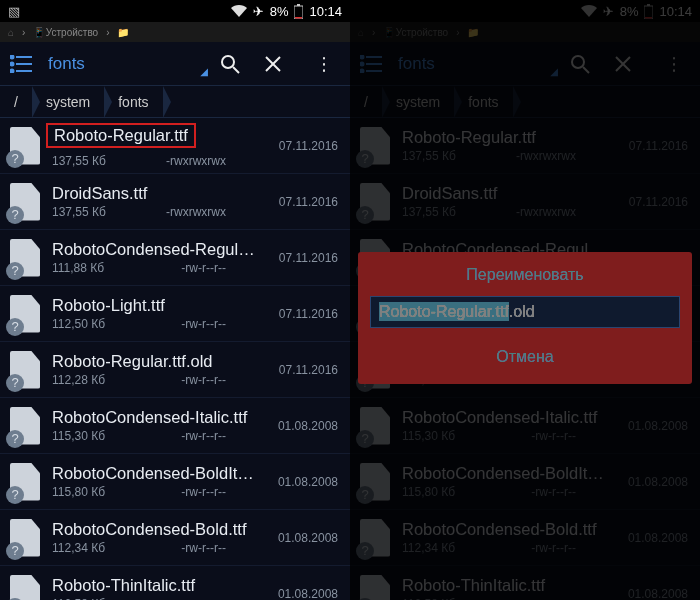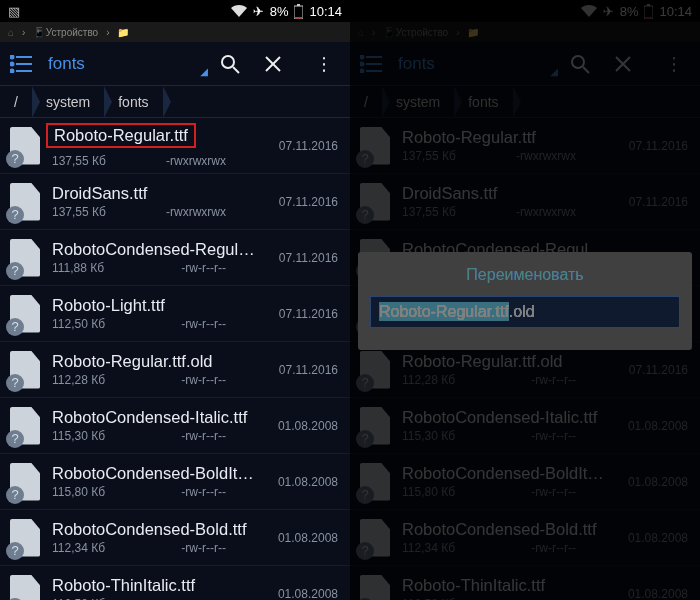--- a/index.html
+++ b/index.html
@@ -30,21 +30,21 @@
   .file-icon .page { width: 30px; height: 38px; background: #cdd3db; border-radius: 2px; position: absolute; top: 1px; left: 2px; clip-path: polygon(0 0, 70% 0, 100% 28%, 100% 100%, 0 100%); }
   .file-icon .q { position: absolute; bottom: -2px; left: -2px; width: 18px; height: 18px; border-radius: 50%; background: #6e7d8f; color: #d7dde5; font-size: 13px; display: flex; align-items: center; justify-content: center; }
   .meta { flex: 1; min-width: 0; }
   .fname { color: #e8ecf2; font-size: 16.5px; font-weight: 400; white-space: nowrap; overflow: hidden; text-overflow: ellipsis; }
   .sub { display: flex; gap: 25px; color: #8892a0; font-size: 12px; margin-top: 2px; }
   .sub .perm { margin-left: auto; margin-right: 30px;}
   .date { color: #8892a0; font-size: 12px; text-align: right; width: 72px; flex-shrink: 0; }
 
   .highlight .fname { border: 2px solid #d21f1f; padding: 1px 6px; margin-left: -6px; display: inline-block; }
 
-  .overlay-host { position: absolute; top: 252px; left: 8px; right: 8px; background: #404040; border-radius: 3px; padding: 14px 12px 10px; box-shadow: 0 0 0 1000px rgba(0,0,0,.55); z-index: 10; }
+  .overlay-host { position: absolute; top: 252px; left: 8px; right: 8px; background: #7f1d1d; border-radius: 3px; padding: 14px 12px 10px; box-shadow: 0 0 0 1000px rgba(0,0,0,.55); z-index: 10; }
   .ov-title { color: #4a90e2; font-size: 16px; text-align: center; margin-bottom: 12px; }
   .ov-input { width: 100%; background: #0f1a2e; border: 1px solid #2a4570; color: #e8ecf2; font-size: 16px; padding: 6px 8px; }
   .ov-input .sel { background: #3a6fa8; color: #fff; padding: 1px 0; }
   .ov-btns { display: flex; margin-top: 12px; }
   .ov-btn { flex: 1; text-align: center; color: #4a90e2; font-size: 16px; padding: 8px 0; }
   .ov-btn.ok { color: #e8ecf2; }
 
   svg { display: block; }
 </style>
 </head>
@@ -426,15 +426,16 @@
           </div>
         </div>
         <div class="date">01.08.2008</div>
       </div>
     </div>
 
   <div class="overlay-host">
     <div class="ov-title">Переименовать</div>
     <div class="ov-input"><span class="sel">Roboto-Regular.ttf</span><span>.old</span></div>
     <div class="ov-btns">
+      <div class="ov-btn">Отмена</div>
     </div>
   </div>
 </div>
 
 </body></html>

